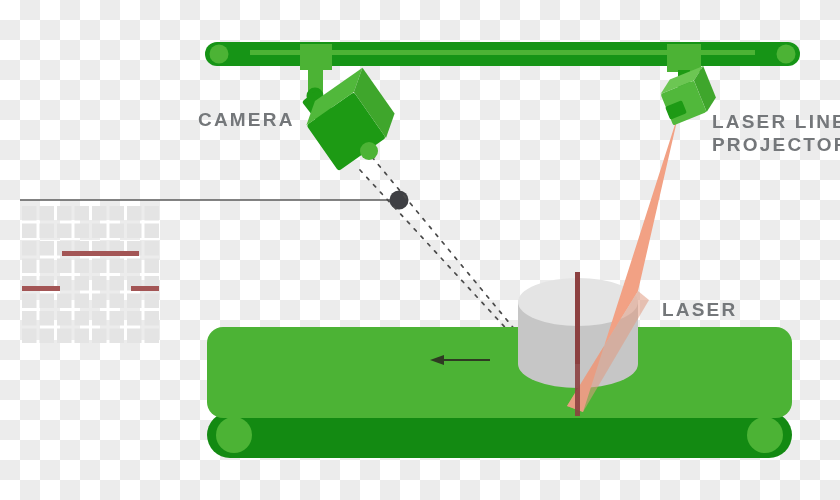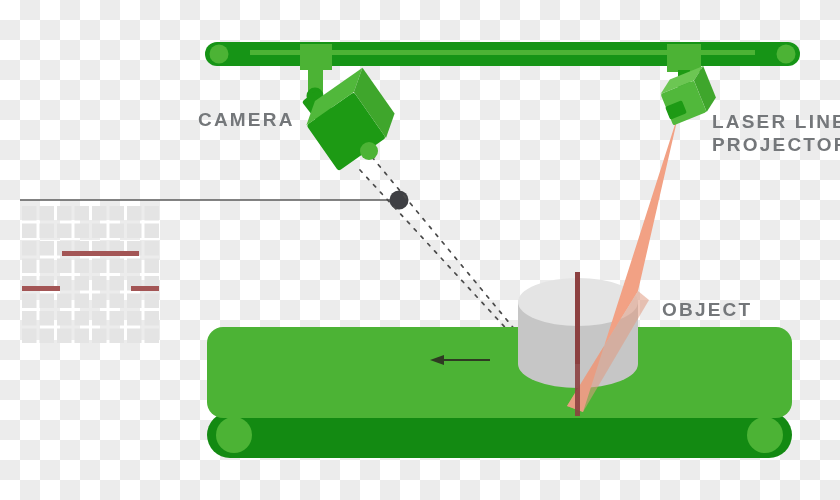--- a/index.html
+++ b/index.html
@@ -207,15 +207,15 @@
     </g>
 
   </svg>
 
   <div class="label" id="lbl-camera">CAMERA</div>
 
   <div class="label" id="lbl-laser">LASER LINE
 PROJECTOR</div>
 
 
-  <div class="label" id="lbl-object">OBJECT</div>
+  <div class="label" id="lbl-object">LASER</div>
 
 </div>
 
 </body></html>

